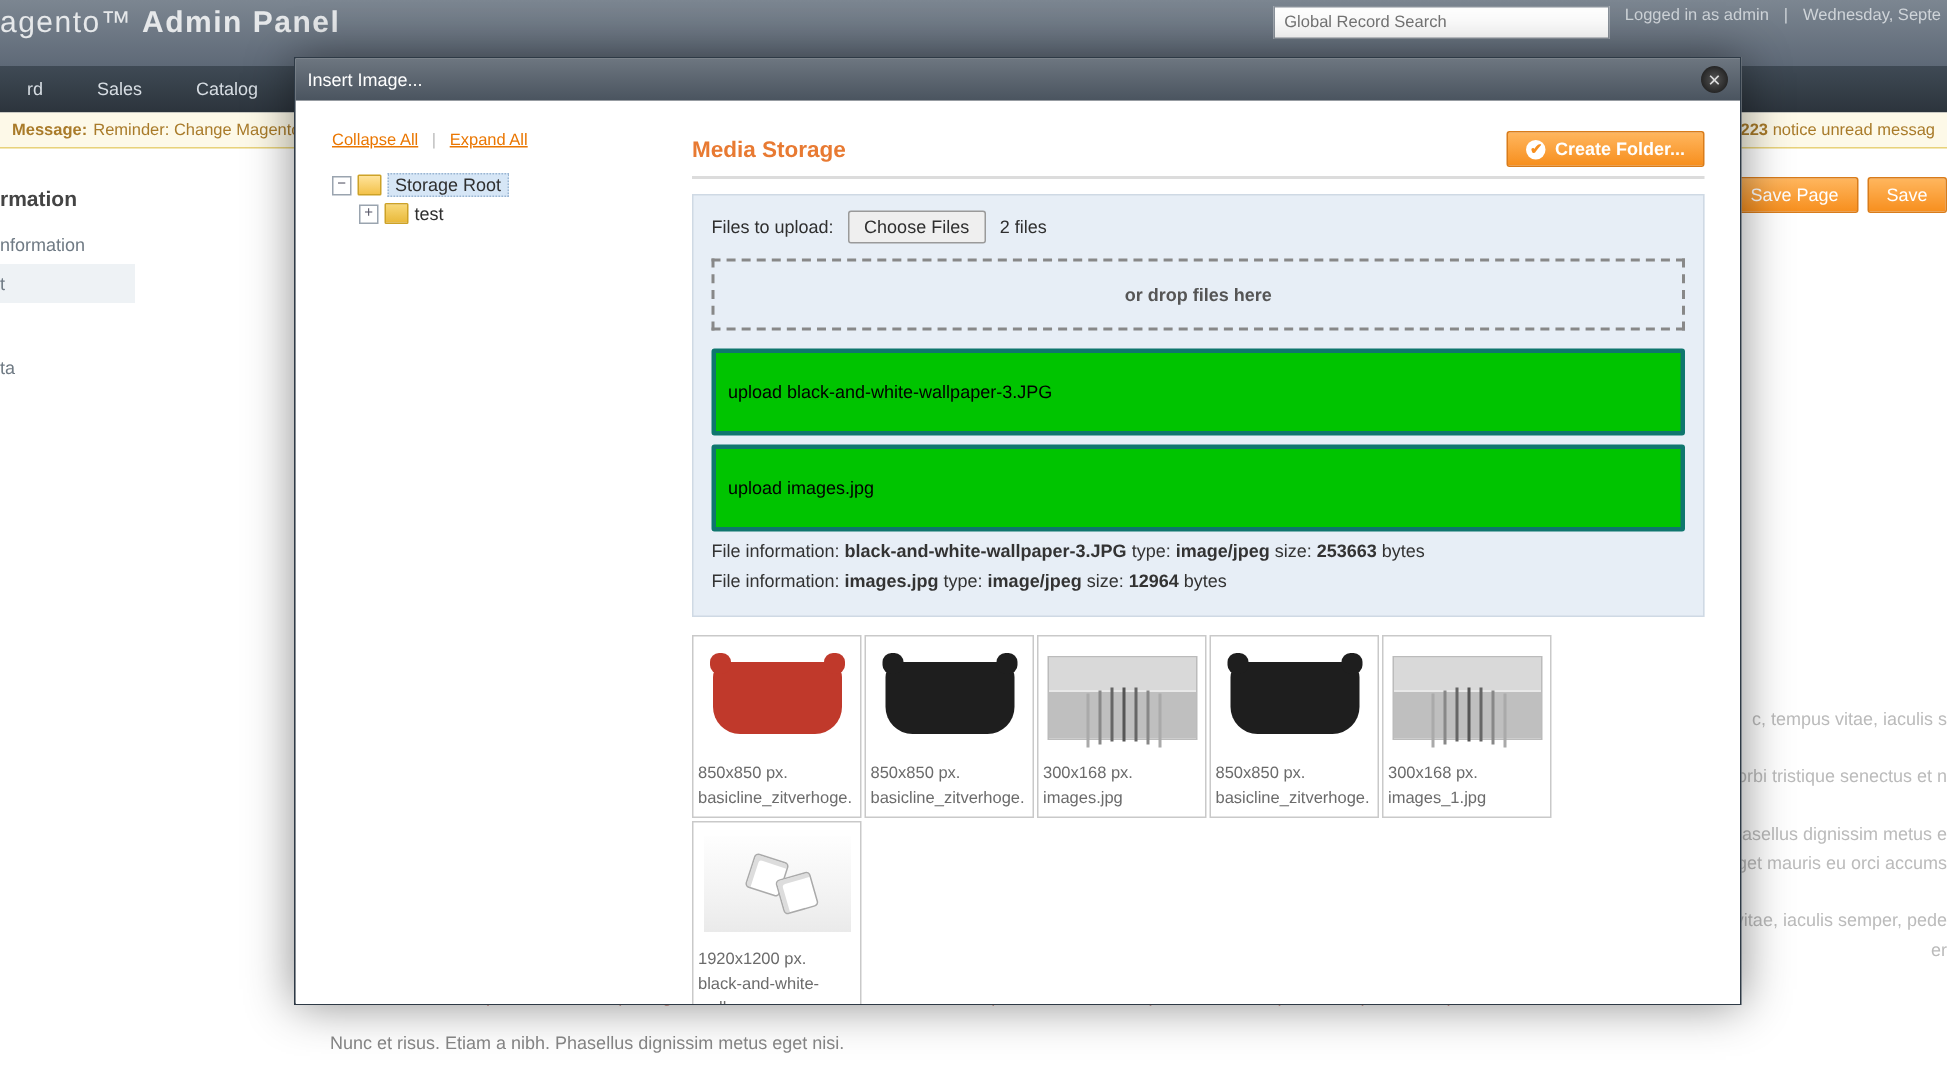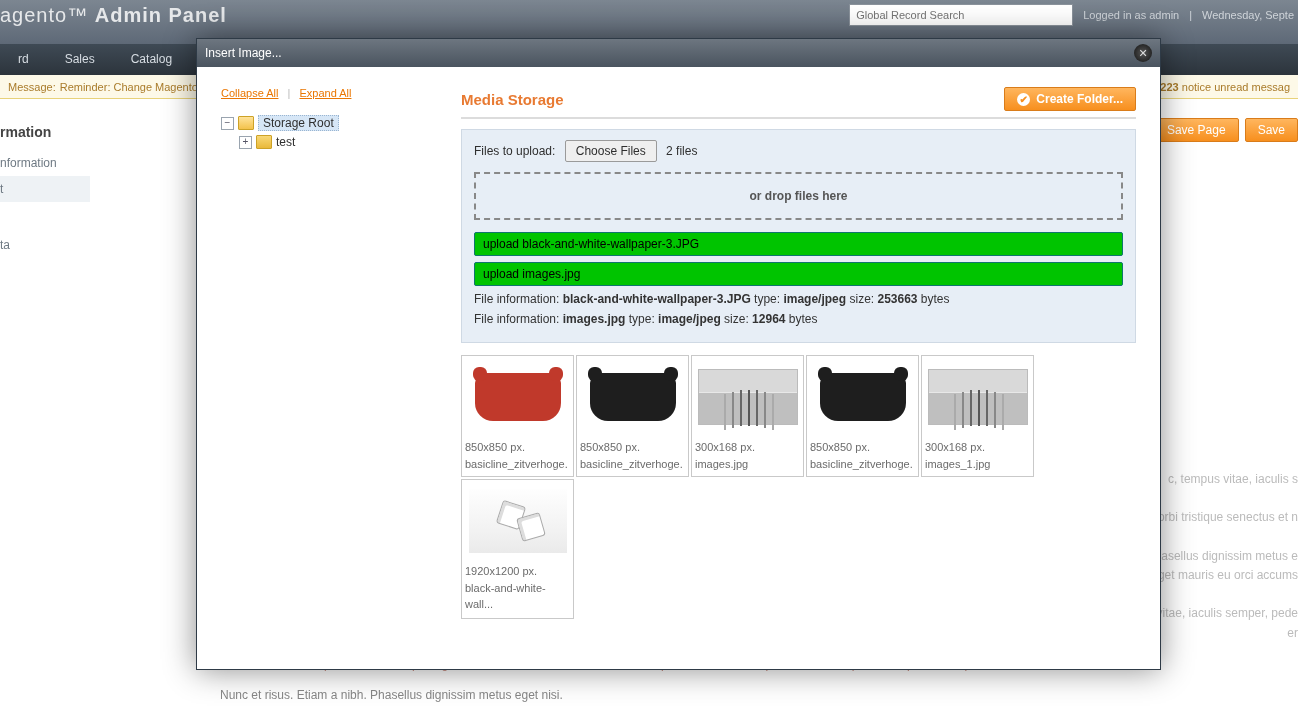--- a/index.html
+++ b/index.html
@@ -1,25 +1,25 @@
 <!DOCTYPE html>
 <html><head>
 <meta charset="utf-8">
 <style>
   html,body{margin:0;padding:0;width:1298px;height:720px;overflow:hidden;font-family:Arial,Helvetica,sans-serif;font-size:12px;color:#2f2f2f;background:#fff}
   .top-bar{background:#5e6977;background:linear-gradient(#7c8691,#5e6977);height:44px;color:#fff;position:relative}
   .top-bar .brand{position:absolute;left:0;top:0;font-size:20px;font-weight:300;color:#e6e8ea;padding:4px 0 0 0;letter-spacing:1px}
   .top-bar .brand b{font-weight:600}
-  .top-right{position:absolute;right:0;top:4px;display:flex;align-items:center;gap:10px;color:#cfd4d9;font-size:11px;padding-right:4px}
+  .top-right{position:absolute;right:0;top:4px;display:flex;gap:10px;color:#cfd4d9;font-size:11px;padding-right:4px}
   .global-search{width:210px;height:18px;background:#fff;border:1px solid #8a929b;color:#999;font-size:11px;padding:1px 6px}
   .nav{background:linear-gradient(#3f4a55,#2c343c);height:31px;display:flex;align-items:center}
   .nav a{color:#d7dde3;padding:0 18px;font-size:12px;line-height:31px;display:block;text-decoration:none}
   .nav .spacer{flex:1}
   .msg-bar{background:#fdf9e8;border-bottom:1px solid #e8d27a;height:23px;color:#a97b2a;font-size:11px;display:flex;align-items:center;padding:0 8px}
-  .msg-bar .label{color:#a97b2a;font-weight:normal;margin-right:4px}
+  .msg-bar .label{color:#a97b2a;font-weight:bold;margin-right:4px}
   .msg-right{margin-left:auto;color:#a97b2a}
   .msg-right b{color:#a97b2a}
 
   
   .bg-side{position:absolute;left:0;top:120px;width:90px;height:150px}
   .bg-side h3{font-size:14px;color:#444;margin:4px 0 10px 0;font-weight:bold}
   .bg-side div{color:#6f7a84;padding:6px 0;font-size:12px}
   .bg-actions{position:absolute;right:0;top:118px;display:flex;gap:6px}
   .bg-actions .btn-o{background:linear-gradient(#ffb65e,#f78f1e);color:#fff;border:1px solid #d97c1a;border-radius:2px;padding:4px 12px;font-size:12px;font-weight:normal}
   .bg-content{position:absolute;left:220px;right:0;top:470px;color:#bdbdbd;font-size:12px;line-height:1.6}
@@ -53,21 +53,21 @@
   .head-row h2{color:#e87a32;font-size:15px;margin:0;font-weight:bold}
   .head-row .sp{flex:1}
   .create-btn{background:linear-gradient(#ffb65e,#f78f1e);color:#fff;border:1px solid #d97c1a;border-radius:2px;padding:4px 12px;font-size:12px;font-weight:bold;display:inline-flex;align-items:center;gap:6px;cursor:pointer}
   .create-btn .chk{width:13px;height:13px;border-radius:50%;background:#fff;color:#f78f1e;display:inline-flex;align-items:center;justify-content:center;font-size:10px}
   .hr{height:2px;background:#dcdcdc;margin:6px 0 10px}
 
   .upload-panel{background:#e7eef6;border:1px solid #cfd9e4;padding:10px 12px;margin-bottom:12px}
   .files-row{margin-bottom:10px}
   .choose{display:inline-block;background:#efefef;border:1px solid #9a9a9a;border-radius:2px;padding:3px 10px;font-size:12px;margin:0 6px;cursor:pointer}
   .drop{border:2px dashed #888;height:44px;display:flex;align-items:center;justify-content:center;color:#555;font-weight:bold;margin-bottom:12px;background:#e7eef6}
-  .progress{background:#00c400;color:#000;padding:4px 8px;border:1px solid #0f766e;margin-bottom:6px;border-radius:2px;font-size:12px}
+  .progress{background:#00c400;color:#000;padding:19px 8px;border:3px solid #0f766e;margin-bottom:6px;border-radius:2px;font-size:12px}
   .finfo{color:#333;font-size:12px;margin:6px 0}
   .finfo b{font-weight:bold}
 
   .thumbs{display:flex;flex-wrap:wrap;gap:2px;margin-top:4px}
   .thumb{border:1px solid #c9c9c9;width:105px;height:114px;padding:3px;cursor:pointer;background:#fff;overflow:hidden}
   .thumb.tall{height:132px}
   .thumb .img{height:72px;margin:2px auto 6px;display:flex;align-items:center;justify-content:center}
   .thumb .lab{font-size:11px;color:#6b6b6b;line-height:1.5;word-break:break-word}
 
   

